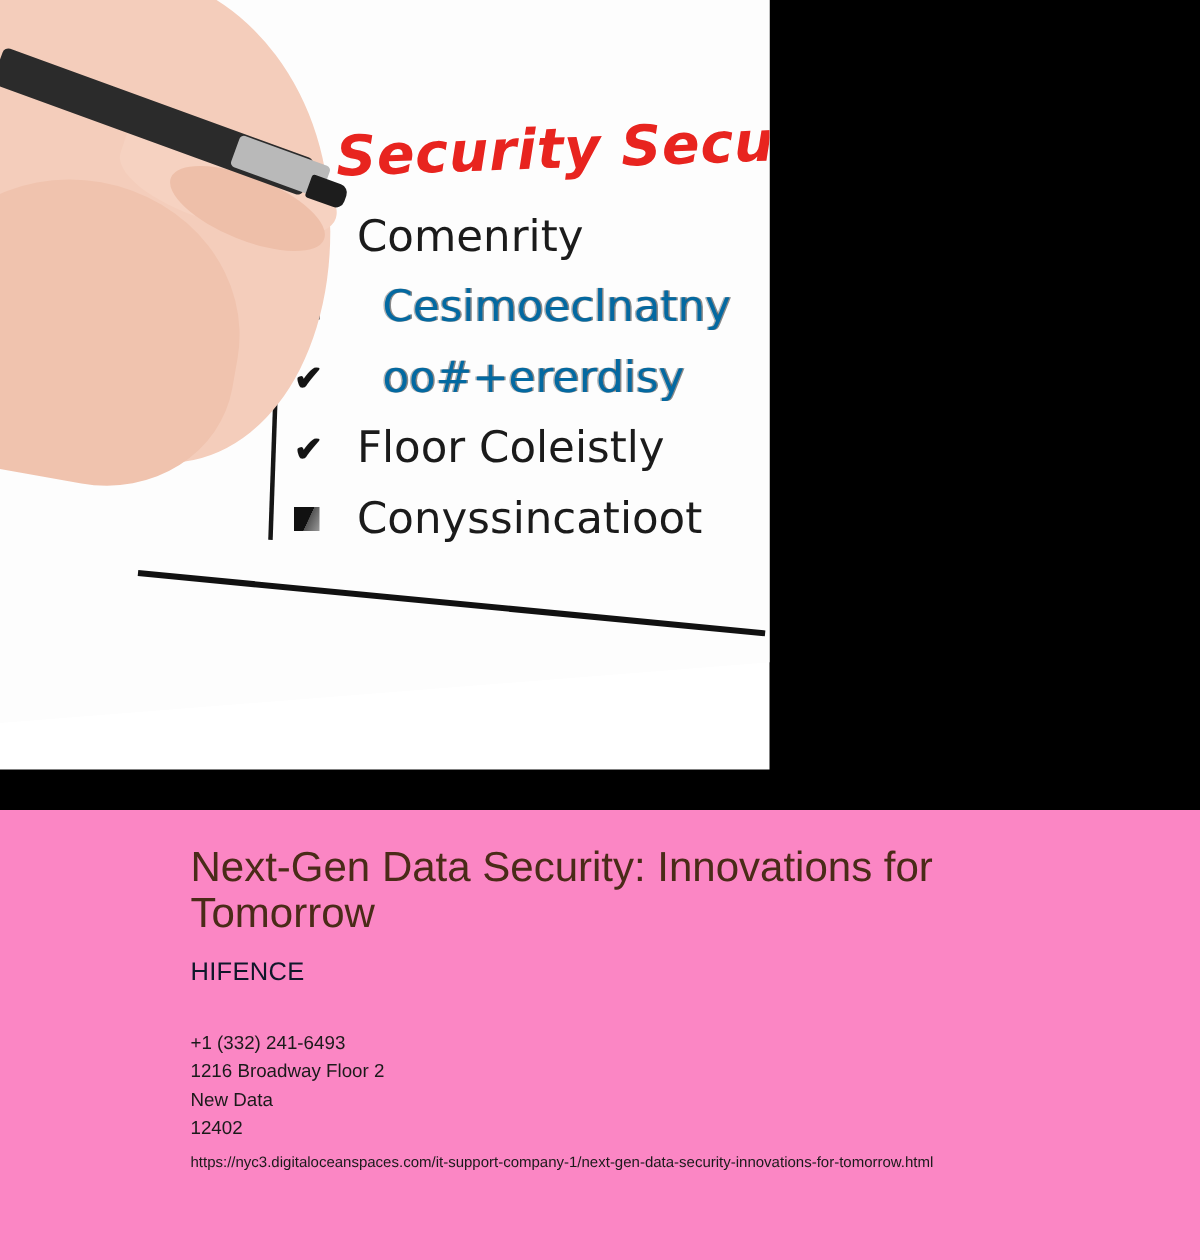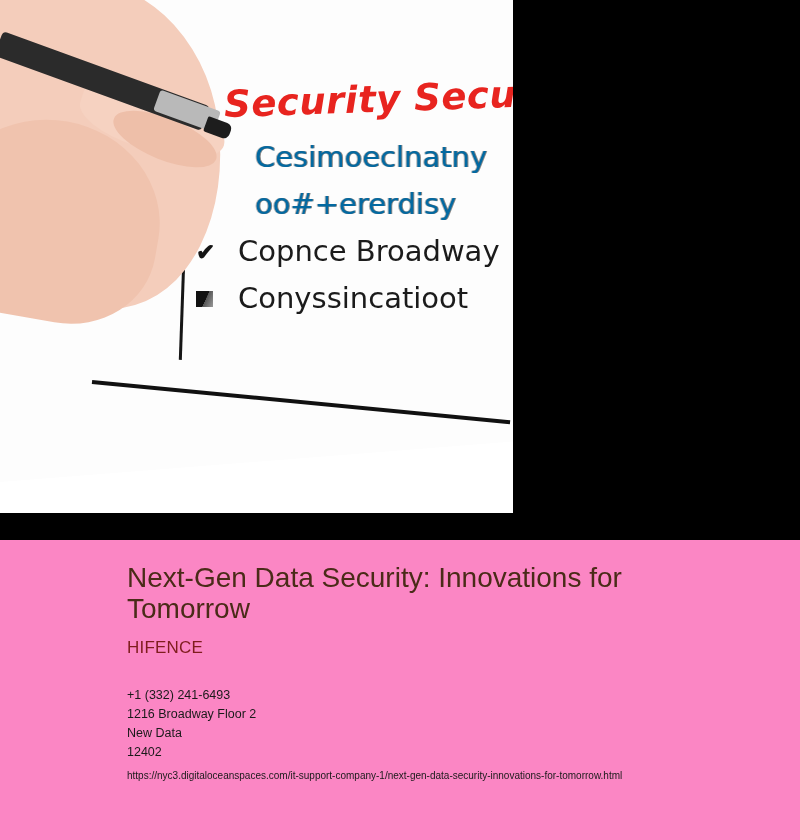--- a/index.html
+++ b/index.html
@@ -219,21 +219,21 @@
     font-size: 28px;
     line-height: 31px;
     color: #4a2b18;
     font-weight: normal;
     margin: 0;
     max-width: 600px;
   }
   .brand {
     margin-top: 14px;
     font-size: 17px;
-    color: #7f1d1d;
+    color: #0f172a;
     letter-spacing: 0.2px;
   }
   .contact {
     margin-top: 28px;
     font-size: 12.5px;
     line-height: 19px;
     color: #1a1a1a;
   }
   .url {
     margin-top: 8px;
@@ -252,29 +252,33 @@
 
       <div class="paper"></div>
       <div class="vert-rule"></div>
       <div class="paper-edge"></div>
 
       <div class="headline">Security Secu</div>
 
       <div class="list">
         <div class="list-row">
           <span class="chk"></span>
+          <span class="item-text">Comenrity</span>
+        </div>
+        <div class="list-row">
+          <span class="chk"></span>
           <span class="item-text blur">Cesimoeclnatny</span>
         </div>
         <div class="list-row">
           <span class="chk tick">✔</span>
           <span class="item-text blur">oo#+ererdisy</span>
         </div>
         <div class="list-row">
           <span class="chk tick">✔</span>
-          <span class="item-text">Copnce Broadway</span>
+          <span class="item-text">Floor Coleistly</span>
         </div>
         <div class="list-row">
           <span class="chk smudge"></span>
           <span class="item-text">Conyssincatioot</span>
         </div>
       </div>
 
       <div class="hand"></div>
       <div class="hand2"></div>
       <div class="finger"></div>

